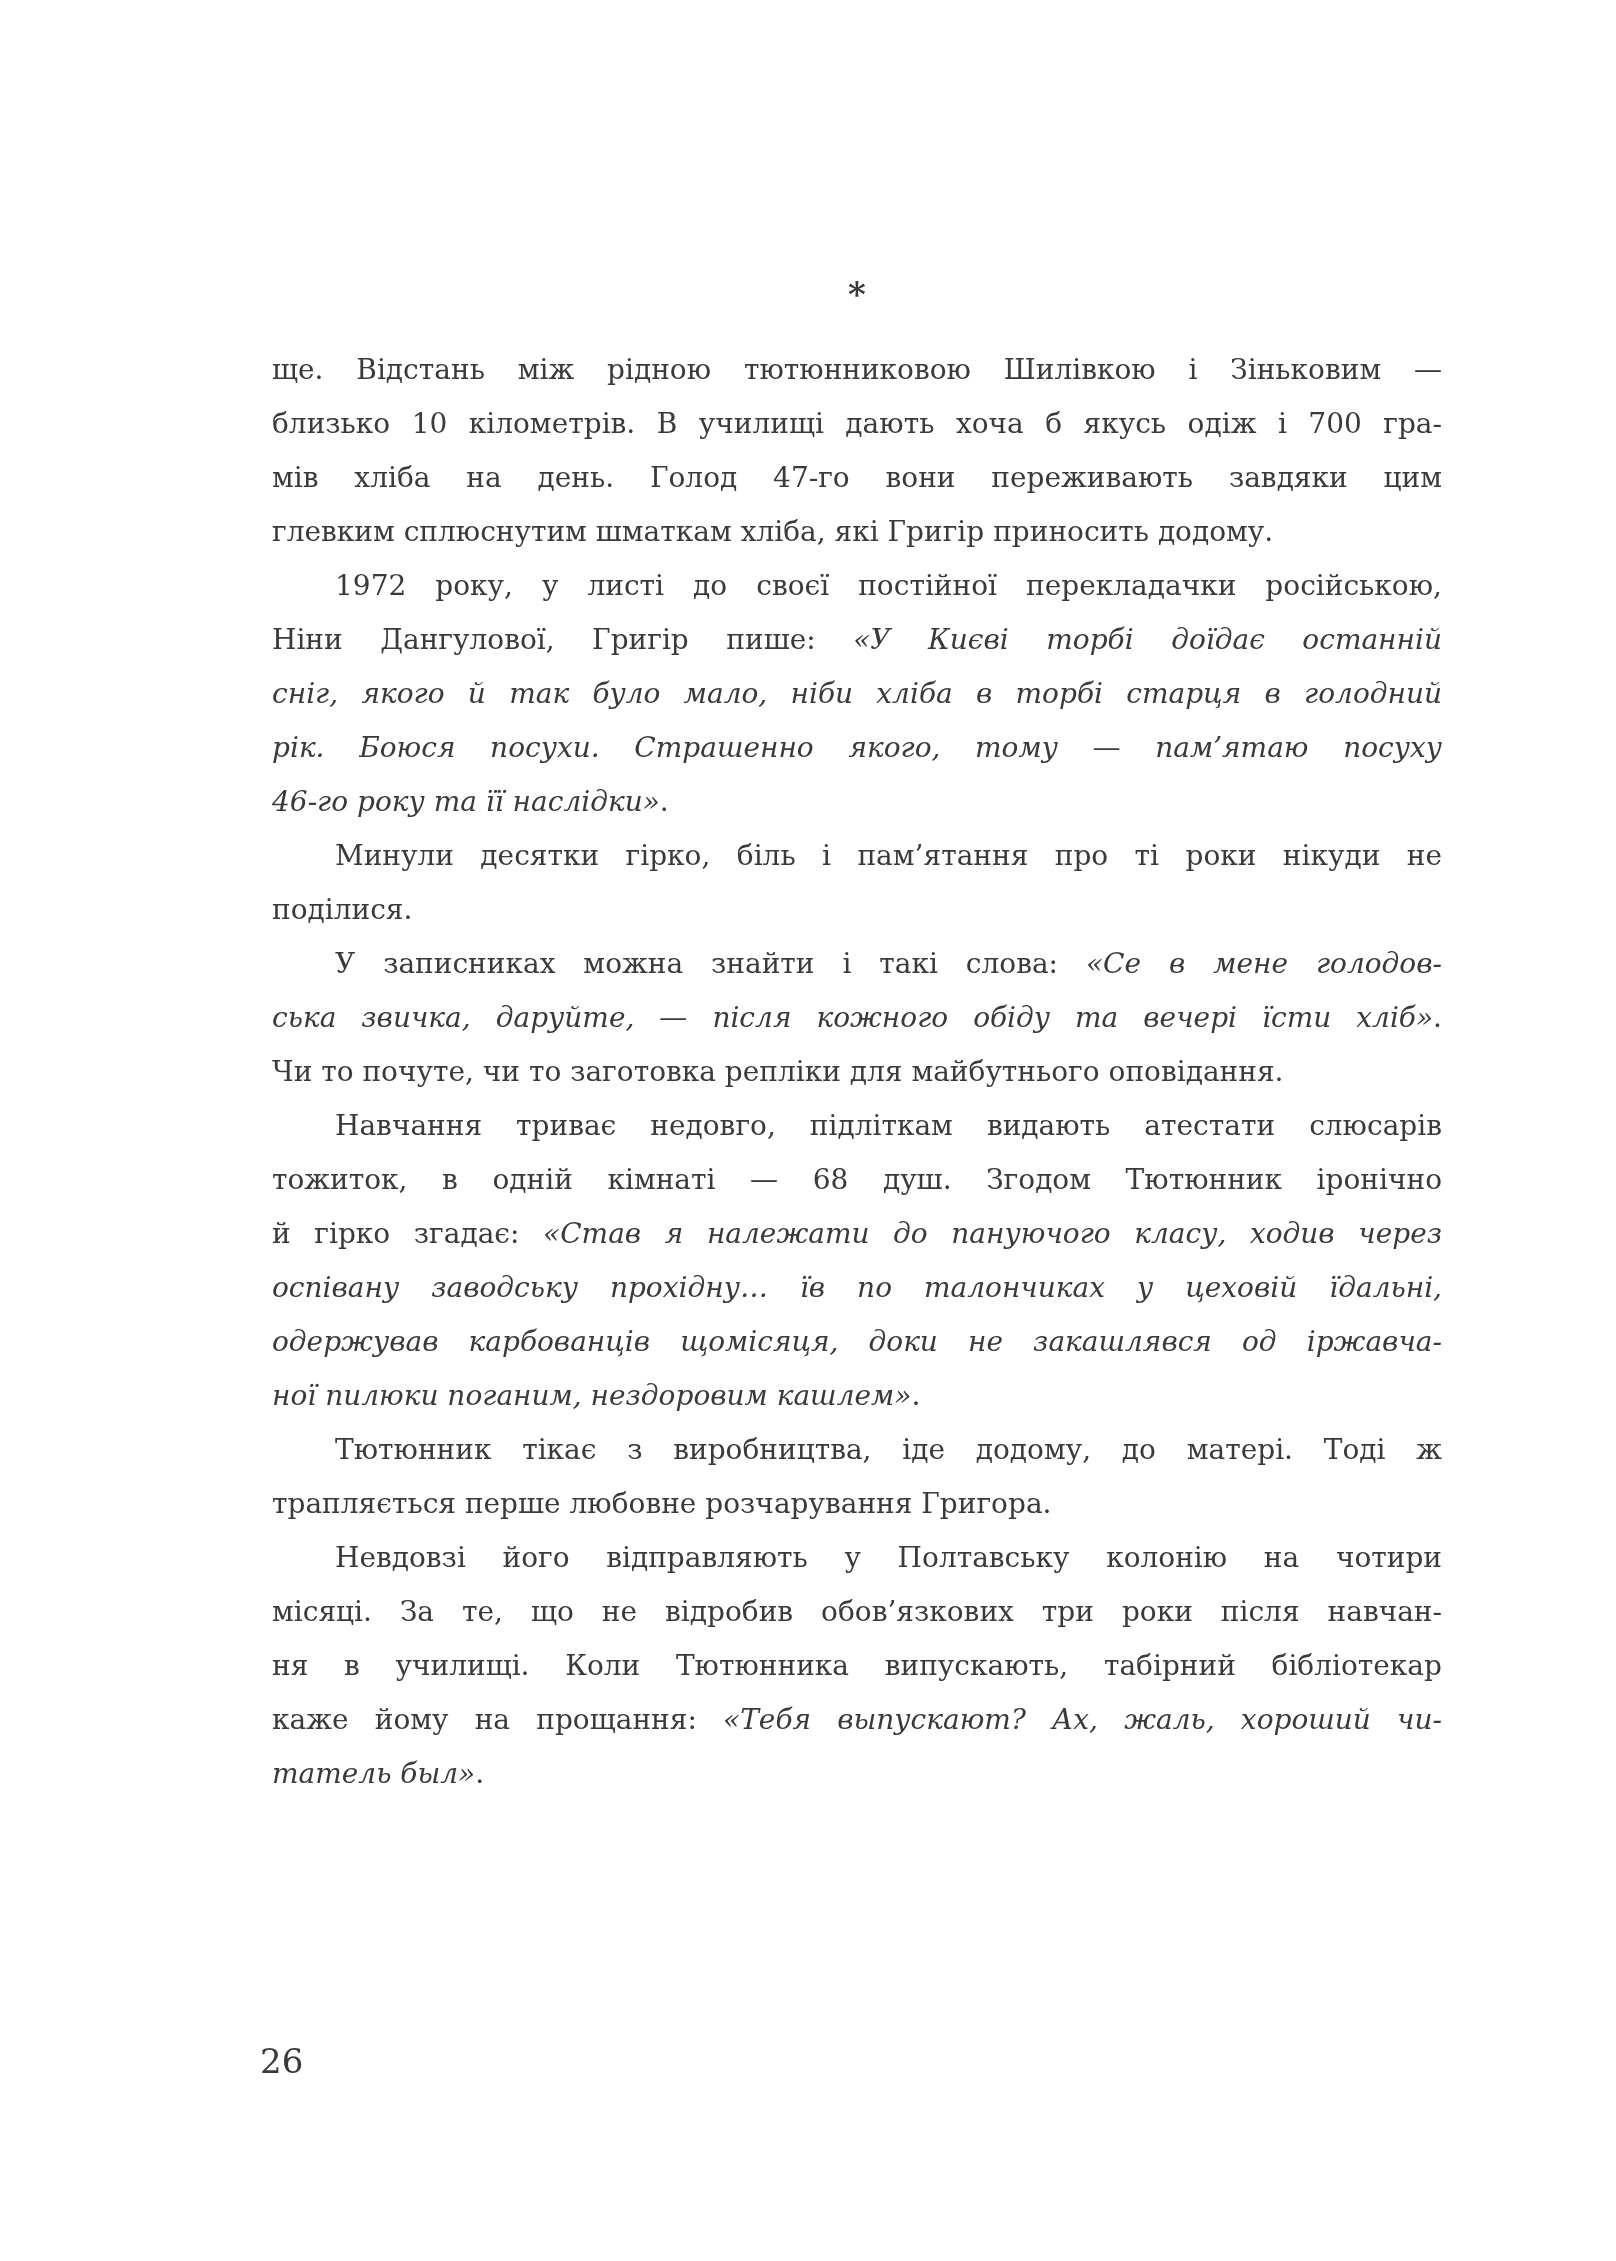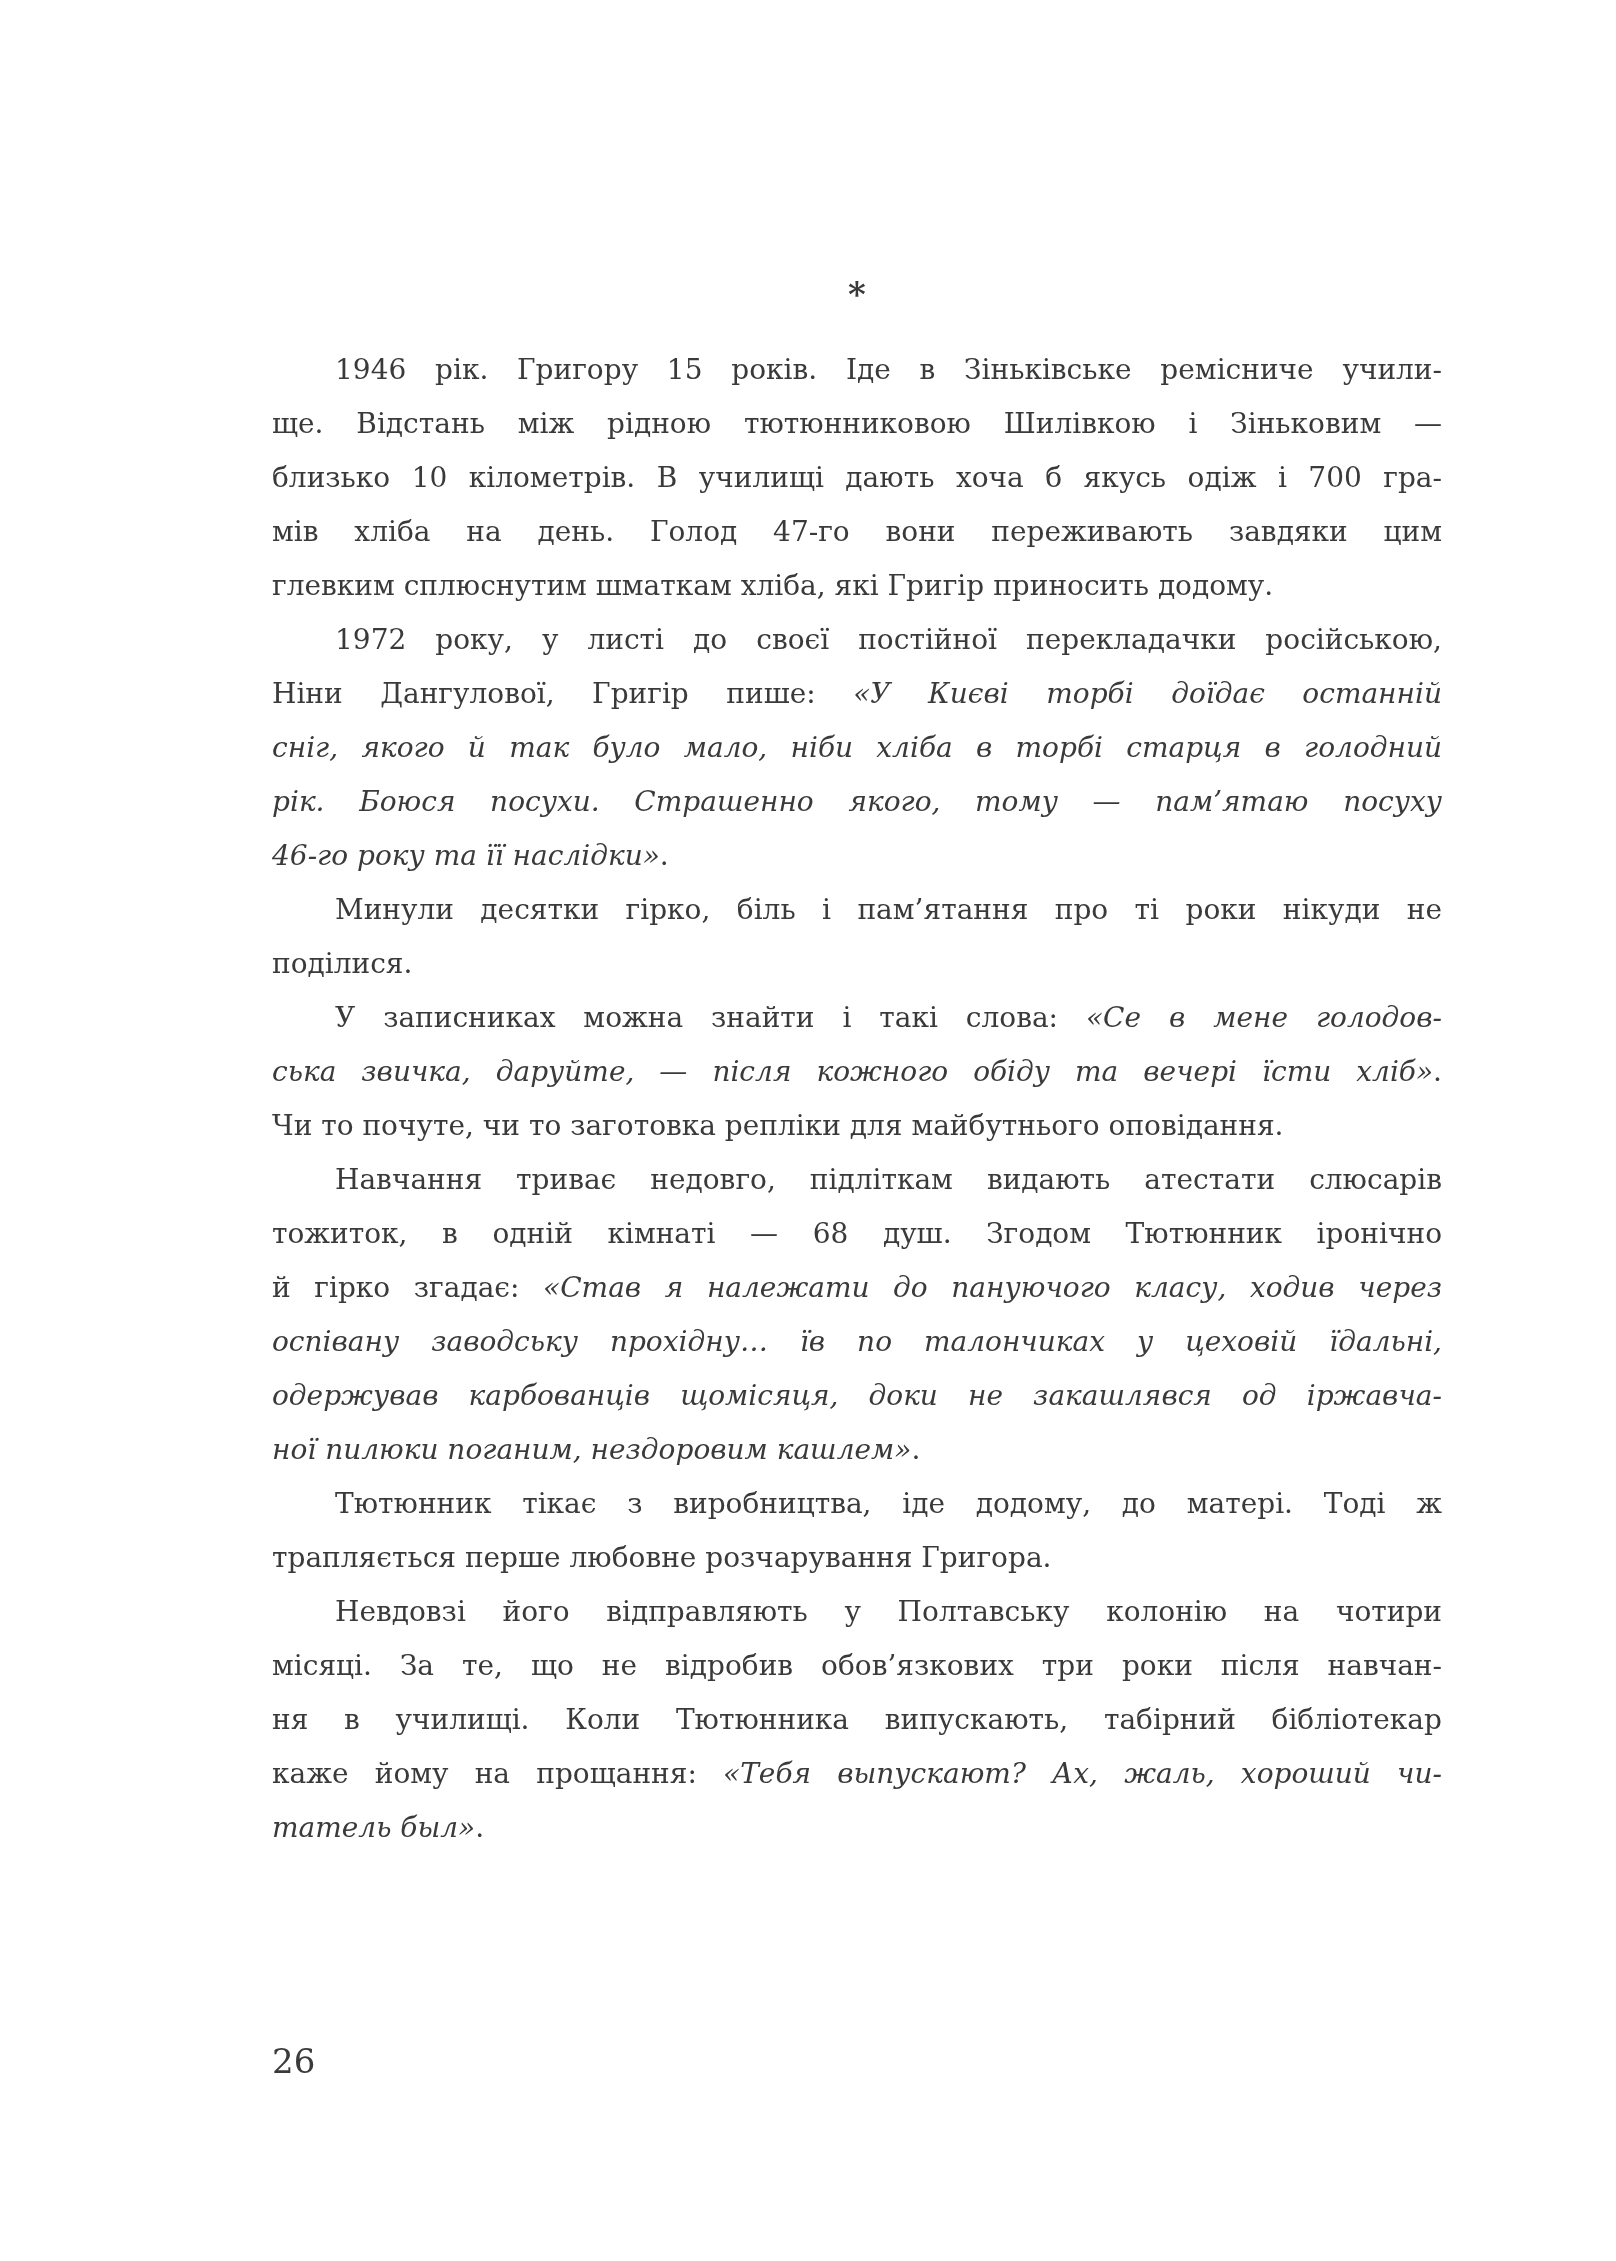--- a/index.html
+++ b/index.html
@@ -59,39 +59,38 @@
     text-align-last: left;
   }
   .line.indent {
     padding-left: 63px;
   }
   .it {
     font-style: italic;
   }
   .page-number {
     position: absolute;
-    left: 272px;
+    left: 260px;
     top: 2036px;
     height: 51px;
     line-height: 51px;
     font-size: 34px;
     color: #3a3a3a;
   }
 </style>
 </head>
 <body>
 
 <div class="page">
 
   <div class="separator">*</div>
 
   <div class="text-block">
 
     <div class="para">
-      <span class="line indent"><span>1946 рік. Григору 15 років. Іде в Зіньківське ремісниче учили-</span></span>
       <span class="line"><span>ще. Відстань між рідною тютюнниковою Шилівкою і Зіньковим —</span></span>
       <span class="line"><span>близько 10 кілометрів. В училищі дають хоча б якусь одіж і 700 гра-</span></span>
       <span class="line"><span>мів хліба на день. Голод 47-го вони переживають завдяки цим</span></span>
       <span class="line last"><span>глевким сплюснутим шматкам хліба, які Григір приносить додому.</span></span>
     </div>
 
     <div class="para">
       <span class="line indent"><span>1972 року, у листі до своєї постійної перекладачки російською,</span></span>
       <span class="line"><span>Ніни Дангулової, Григір пише: </span><span class="it">«У Києві торбі доїдає останній</span></span>
       <span class="line"><span class="it">сніг, якого й так було мало, ніби хліба в торбі старця в голодний</span></span>

